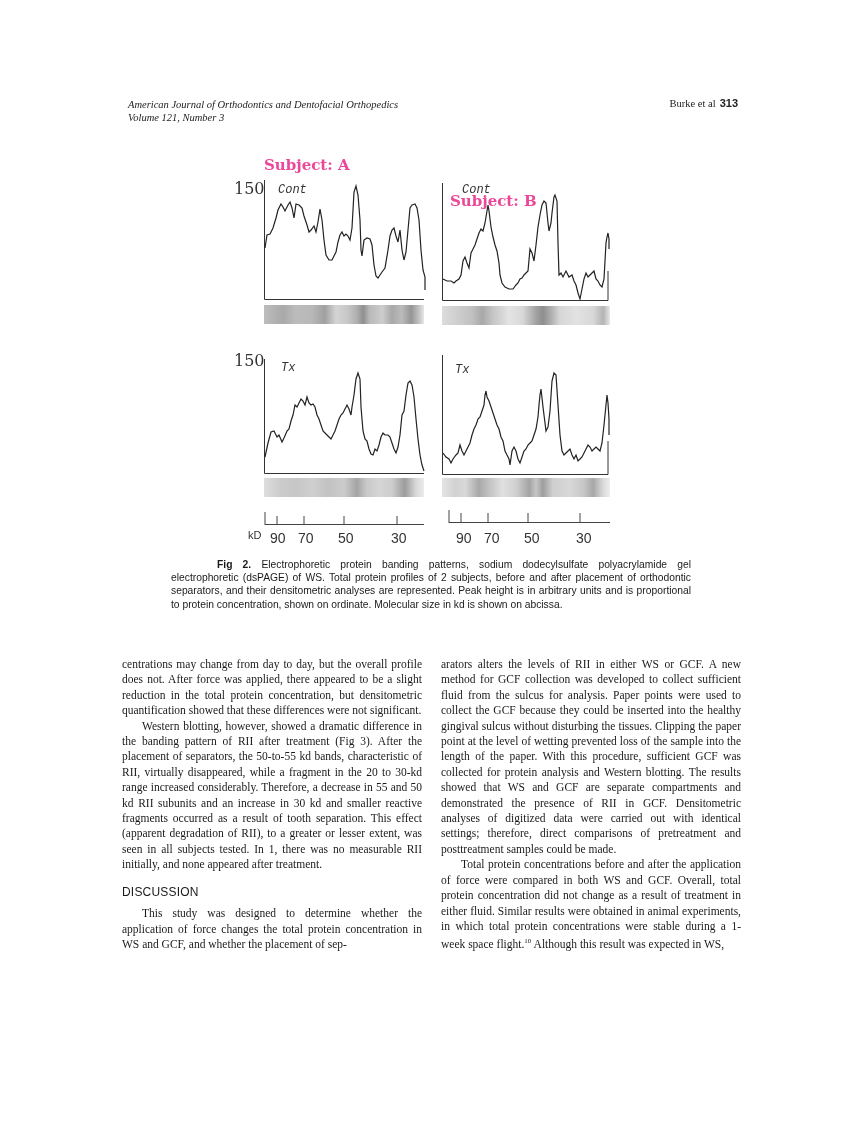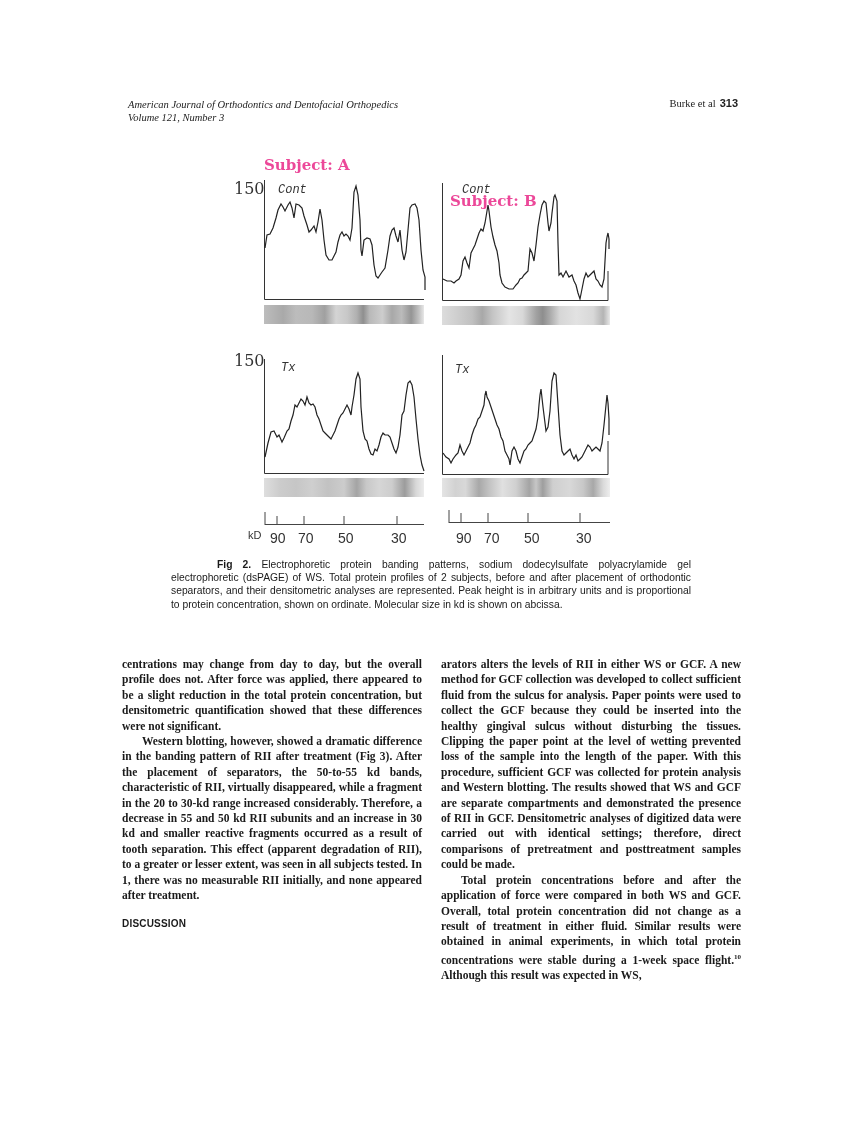--- a/index.html
+++ b/index.html
@@ -9,23 +9,23 @@
   .page-right { font-family: "Liberation Serif", serif; font-size: 10.5px; color: #222; }
   .page-right .pnum { font-family: "Liberation Sans", sans-serif; font-weight: bold; font-style: normal; font-size: 11px; margin-left: 4px; }
   .subject-title { font-family: "DejaVu Serif", serif; font-weight: bold; font-size: 15px; color: #ec4899; }
   .ylab { font-family: "DejaVu Serif", serif; font-size: 16px; color: #333; }
   .panel-label { font-family: "Liberation Mono", monospace; font-size: 12px; color: #333; font-style: italic; }
   .gel { position: absolute; height: 19px; }
   .tick-label { font-family: "Liberation Sans", sans-serif; font-size: 14px; color: #333; position: absolute; }
   .caption { font-family: "Liberation Sans", sans-serif; font-size: 10.3px; line-height: 13.2px; color: #1a1a1a; text-align: justify; }
   .caption b { font-weight: bold; padding-left: 46px; }
   .col { font-family: "Liberation Serif", serif; font-size: 11.5px; line-height: 15.4px; text-align: justify; color: #1a1a1a; width: 300px; }
-  .col p { margin: 0; font-weight: bold; }
+  .col p { margin: 0; }
   .col p.indent { text-indent: 20px; }
-  .col h3 { font-family: "Liberation Sans", sans-serif; font-weight: bold; font-size: 10px; margin: 12px 0 6px 0; letter-spacing: 0.2px; }
+  .col h3 { font-family: "Liberation Sans", sans-serif; font-weight: normal; font-size: 12px; margin: 12px 0 6px 0; letter-spacing: 0.2px; }
   svg { position: absolute; overflow: visible; }
 </style>
 </head>
 <body>
 
 <div class="abs running-head" style="left:128px; top:98px;">
   <div>American Journal of Orthodontics and Dentofacial Orthopedics</div>
   <div>Volume 121, Number 3</div>
 </div>
 <div class="abs page-right" style="right:124px; top:97px;">
@@ -85,18 +85,19 @@
 <div class="tick-label" style="left:576px; top:530px;">30</div>
 
 <div class="abs caption" style="left:171px; top:558px; width:520px;">
   <b>Fig 2.</b><span> Electrophoretic protein banding patterns, sodium dodecylsulfate polyacrylamide gel electrophoretic (dsPAGE) of WS. Total protein profiles of 2 subjects, before and after placement of orthodontic separators, and their densitometric analyses are represented. Peak height is in arbitrary units and is proportional to protein concentration, shown on ordinate. Molecular size in kd is shown on abcissa.</span>
 </div>
 
 <div class="abs col" style="left:122px; top:657px;">
   <p>centrations may change from day to day, but the overall profile does not. After force was applied, there appeared to be a slight reduction in the total protein concentration, but densitometric quantification showed that these differences were not significant.</p>
   <p class="indent">Western blotting, however, showed a dramatic difference in the banding pattern of RII after treatment (Fig 3). After the placement of separators, the 50-to-55 kd bands, characteristic of RII, virtually disappeared, while a fragment in the 20 to 30-kd range increased considerably. Therefore, a decrease in 55 and 50 kd RII subunits and an increase in 30 kd and smaller reactive fragments occurred as a result of tooth separation. This effect (apparent degradation of RII), to a greater or lesser extent, was seen in all subjects tested. In 1, there was no measurable RII initially, and none appeared after treatment.</p>
   <h3>DISCUSSION</h3>
+  <p class="indent">This study was designed to determine whether the application of force changes the total protein concentration in WS and GCF, and whether the placement of sep-</p>
 </div>
 
 <div class="abs col" style="left:441px; top:657px;">
   <p>arators alters the levels of RII in either WS or GCF. A new method for GCF collection was developed to collect sufficient fluid from the sulcus for analysis. Paper points were used to collect the GCF because they could be inserted into the healthy gingival sulcus without disturbing the tissues. Clipping the paper point at the level of wetting prevented loss of the sample into the length of the paper. With this procedure, sufficient GCF was collected for protein analysis and Western blotting. The results showed that WS and GCF are separate compartments and demonstrated the presence of RII in GCF. Densitometric analyses of digitized data were carried out with identical settings; therefore, direct comparisons of pretreatment and posttreatment samples could be made.</p>
   <p class="indent"><span>Total protein concentrations before and after the application of force were compared in both WS and GCF. Overall, total protein concentration did not change as a result of treatment in either fluid. Similar results were obtained in animal experiments, in which total protein concentrations were stable during a 1-week space flight.</span><sup style="font-size:7px;">10</sup><span> Although this result was expected in WS,</span></p>
 </div>
 
 </body></html>

